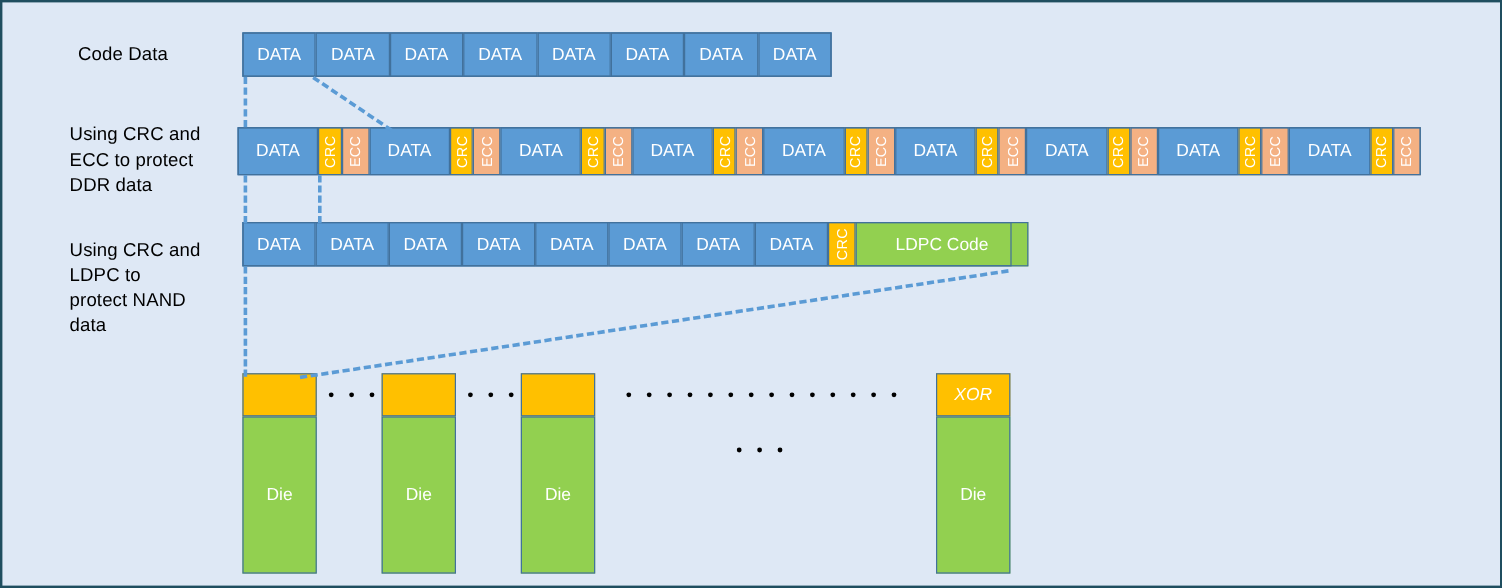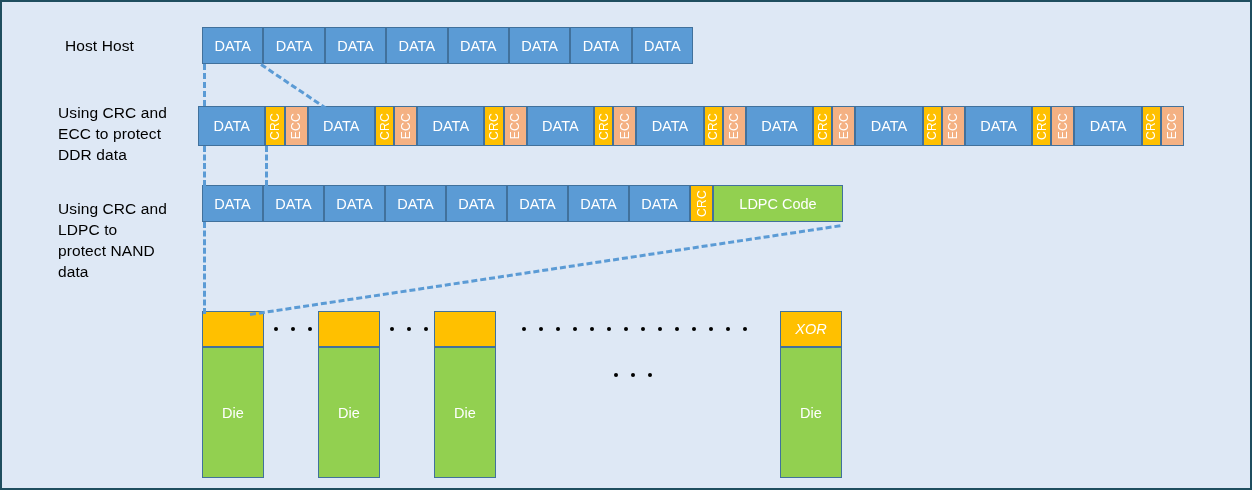--- a/index.html
+++ b/index.html
@@ -68,21 +68,21 @@
   
   .dots{position:absolute;display:flex;align-items:center;}
   .dots i{display:block;width:4px;height:4px;border-radius:50%;
     background:#000;}
 </style>
 </head>
 <body>
 
 <div id="canvas">
 
-  <div class="label" style="left:63px;top:33px;">Host Host</div>
+  <div class="label" style="left:63px;top:33px;">Code Data</div>
 
   <div class="label" style="left:56px;top:100px;">Using CRC and
 ECC to protect
 DDR data</div>
 
   <div class="label" style="left:56px;top:196px;">Using CRC and
 LDPC to
 protect NAND
 data</div>
 
@@ -220,21 +220,21 @@
       </div>
       <div class="cell data" style="left: 566px; top: 183px; width: 61px; height: 37px;">
         <span style="font-size: 14.5px;">DATA</span>
       </div>
       <div class="cell data" style="left: 627px; top: 183px; width: 61px; height: 37px;">
         <span style="font-size: 14.5px;">DATA</span>
       </div>
       <div class="cell crc" style="left: 688px; top: 183px; width: 23px; height: 37px;">
         <span class="vert" style="font-size: 12px;">CRC</span>
       </div>
-      <div class="cell ldpc" style="left: 711px; top: 183px; width: 130px; height: 37px;">
+      <div class="cell ldpc" style="left: 711px; top: 183px; width: 144px; height: 37px;">
         <span style="font-size: 14.5px;">LDPC Code</span>
       </div>
     </div>
   <div class="strip" style="left:200px;top:183px;width:641px;height:37px;"></div>
 
   <div id="die-area">
       <div class="cell dieTop" style="left: 200px; top: 309px; width: 62px; height: 36px;"></div>
       <div class="cell die" style="left: 200px; top: 345px; width: 62px; height: 131px;">
         <span>Die</span>
       </div>

